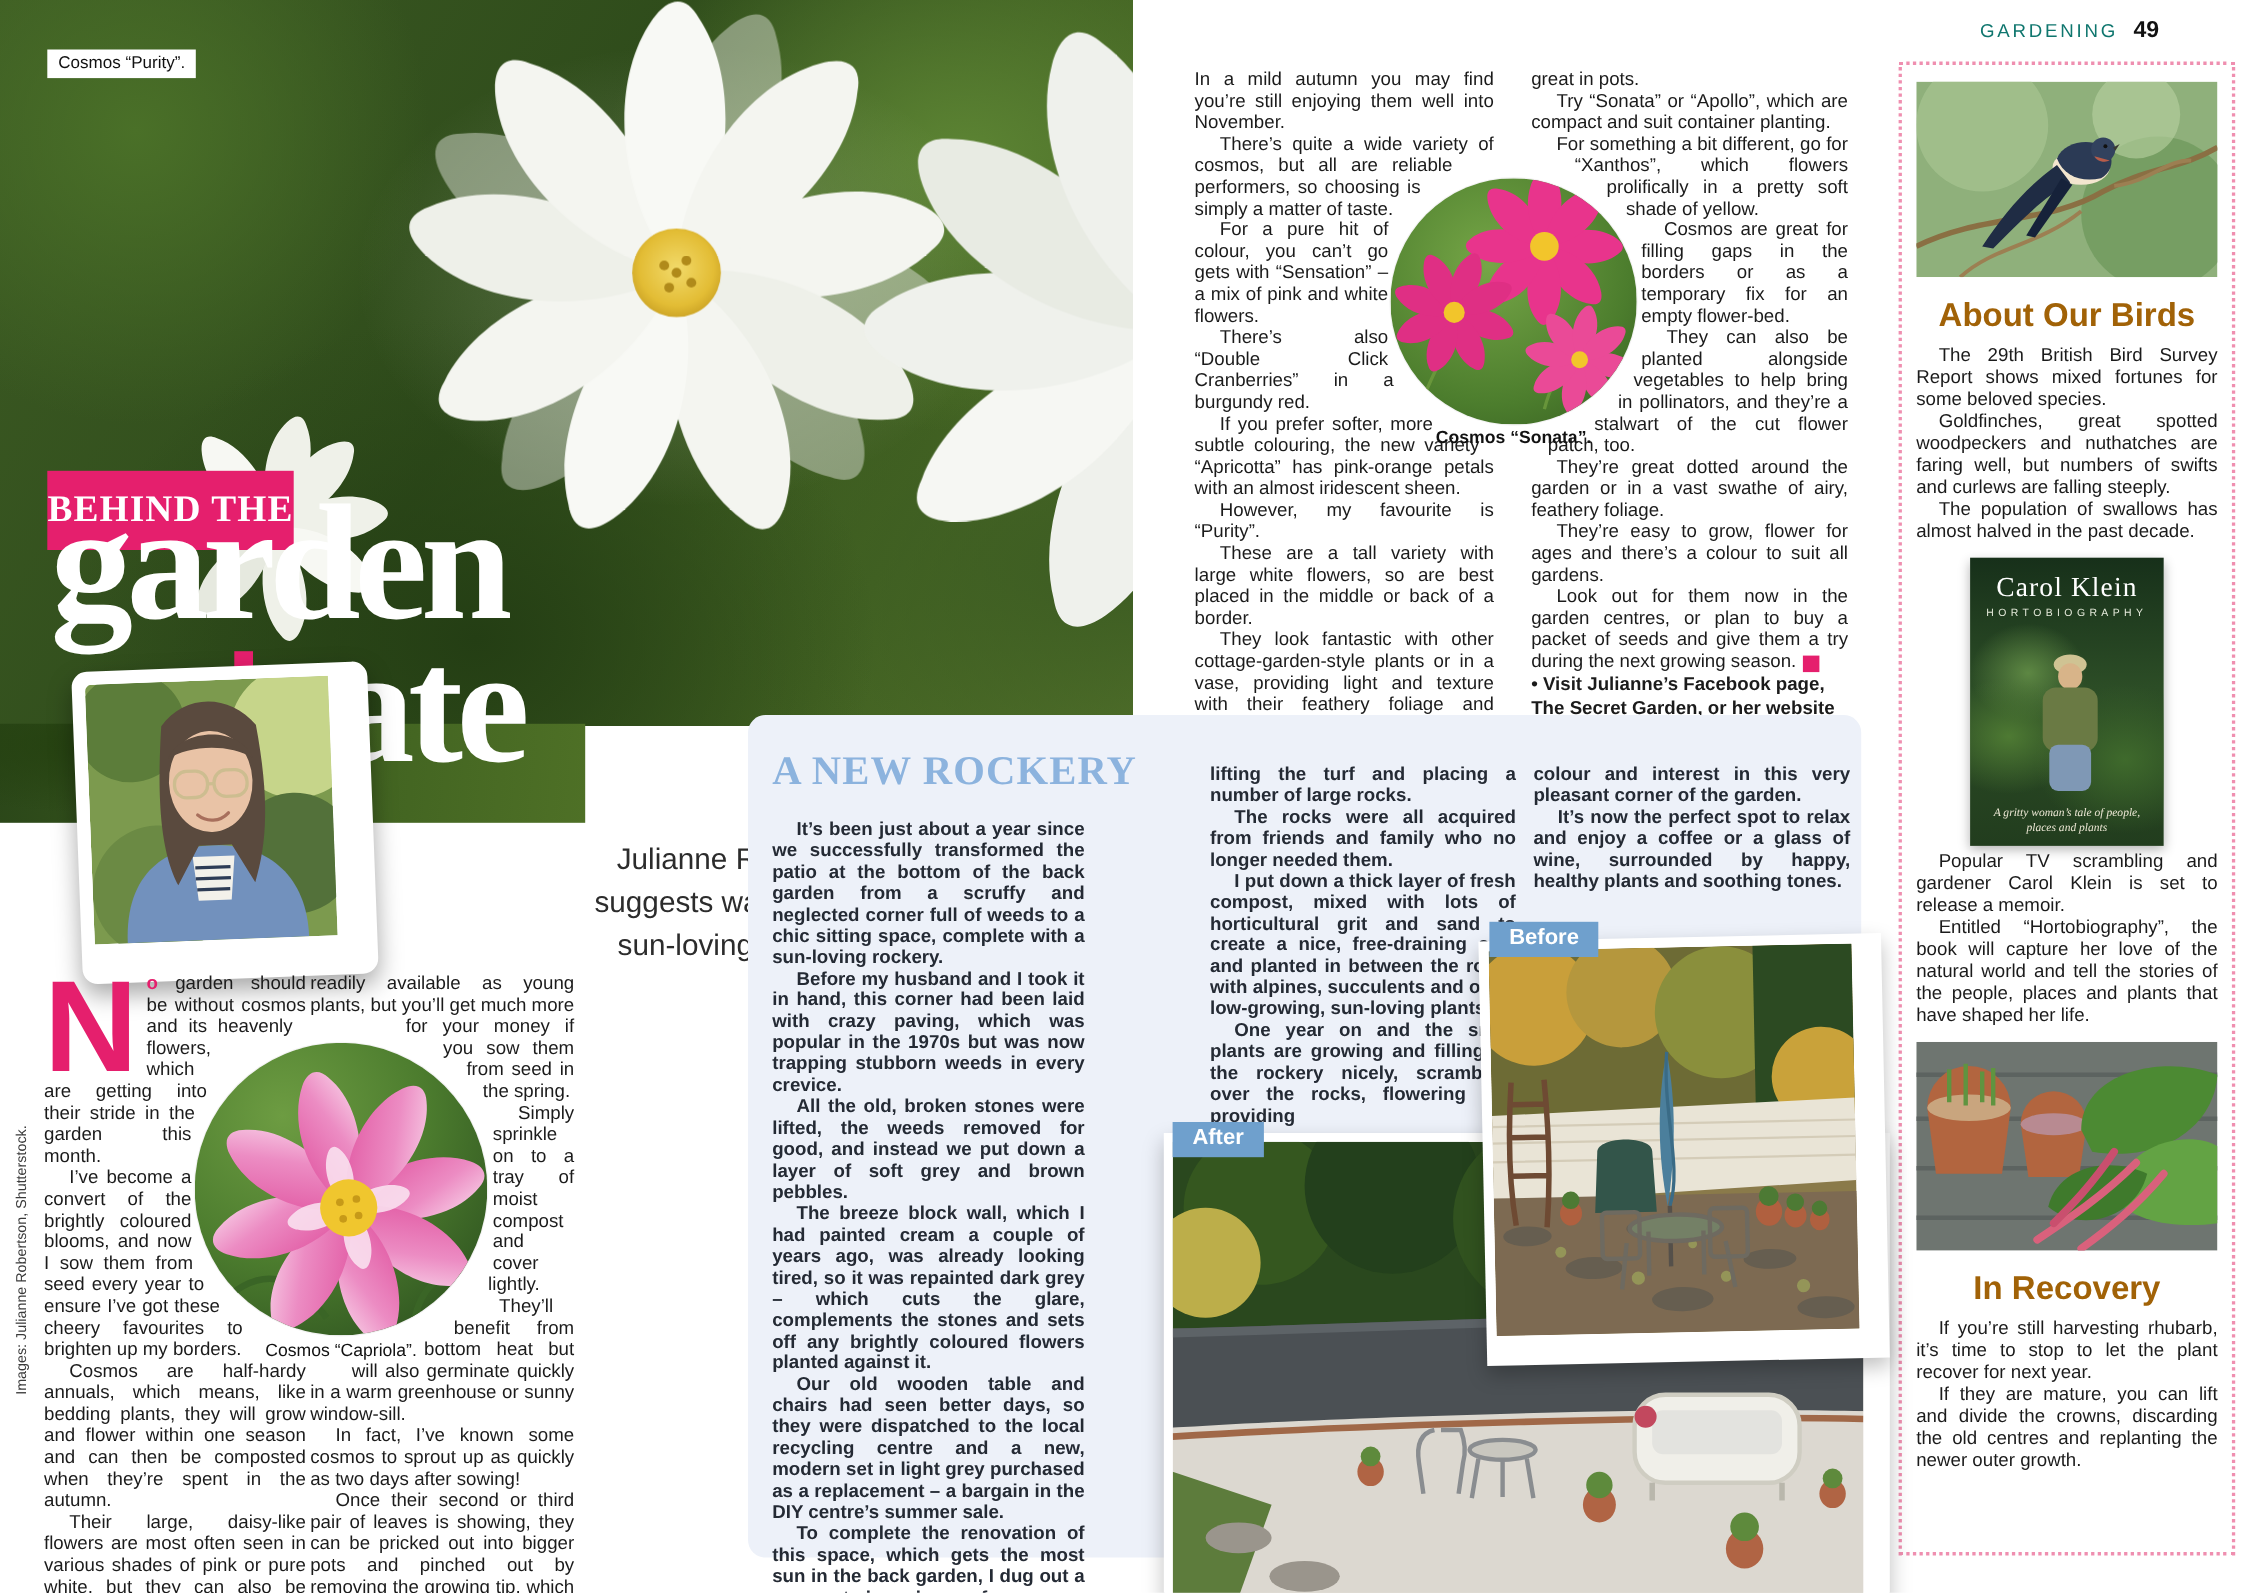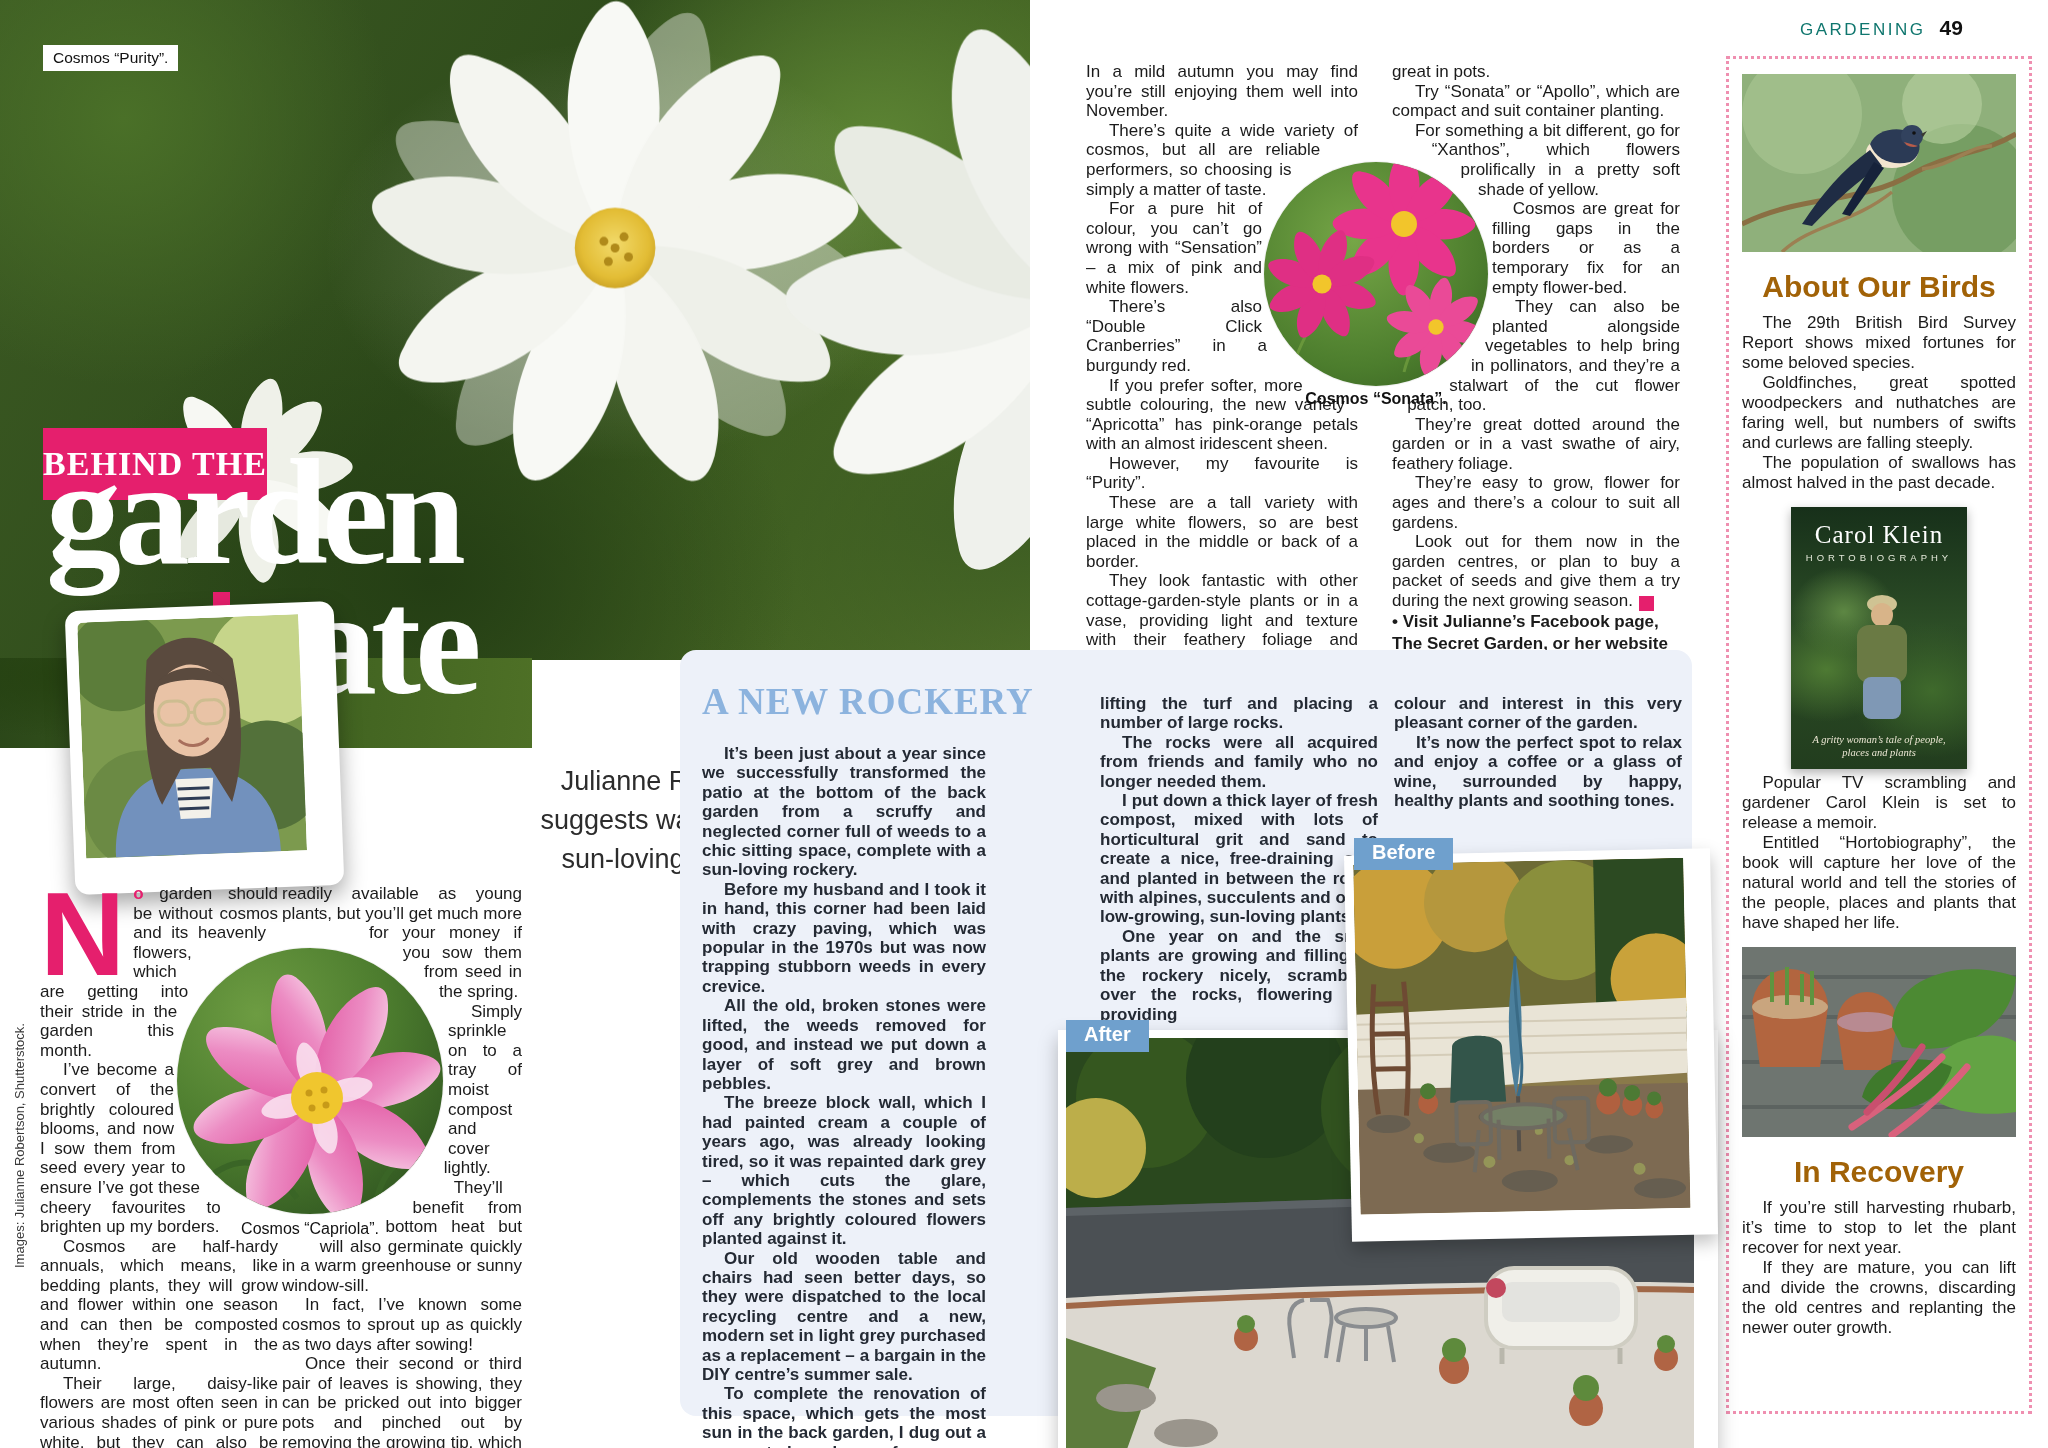--- a/index.html
+++ b/index.html
@@ -270,21 +270,21 @@
         </g>
     </g>
   </svg>
 </div>
 <div class="abs photocap" id="capriola-cap">Cosmos “Capriola”.</div>
 
 <div class="abs bodycol" id="col3">
   <div class="sp-r3"></div>
   <p class="np">In a mild autumn you may find you’re still enjoying them well into November.</p>
   <p>There’s quite a wide variety of cosmos, but all are reliable performers, so choosing is simply a matter of taste.</p>
-  <p>For a pure hit of colour, you can’t go wrong with “Sensation” – a mix of pink and white flowers.</p>
+  <p>For a pure hit of colour, you can’t go gets with “Sensation” – a mix of pink and white flowers.</p>
   <p>There’s also “Double Click Cranberries” in a burgundy red.</p>
   <p>If you prefer softer, more subtle colouring, the new variety “Apricotta” has pink-orange petals with an almost iridescent sheen.</p>
   <p>However, my favourite is “Purity”.</p>
   <p>These are a tall variety with large white flowers, so are best placed in the middle or back of a border.</p>
   <p>They look fantastic with other cottage-garden-style plants or in a vase, providing light and texture with their feathery foliage and stunning white blooms.</p>
   <p>But cosmos aren’t just for the borders and beds. Dwarf varieties are</p>
 </div>
 
 <div class="abs circle-photo" id="sonata">
   <svg width="224" height="224" viewBox="0 0 224 224" aria-hidden="true">

